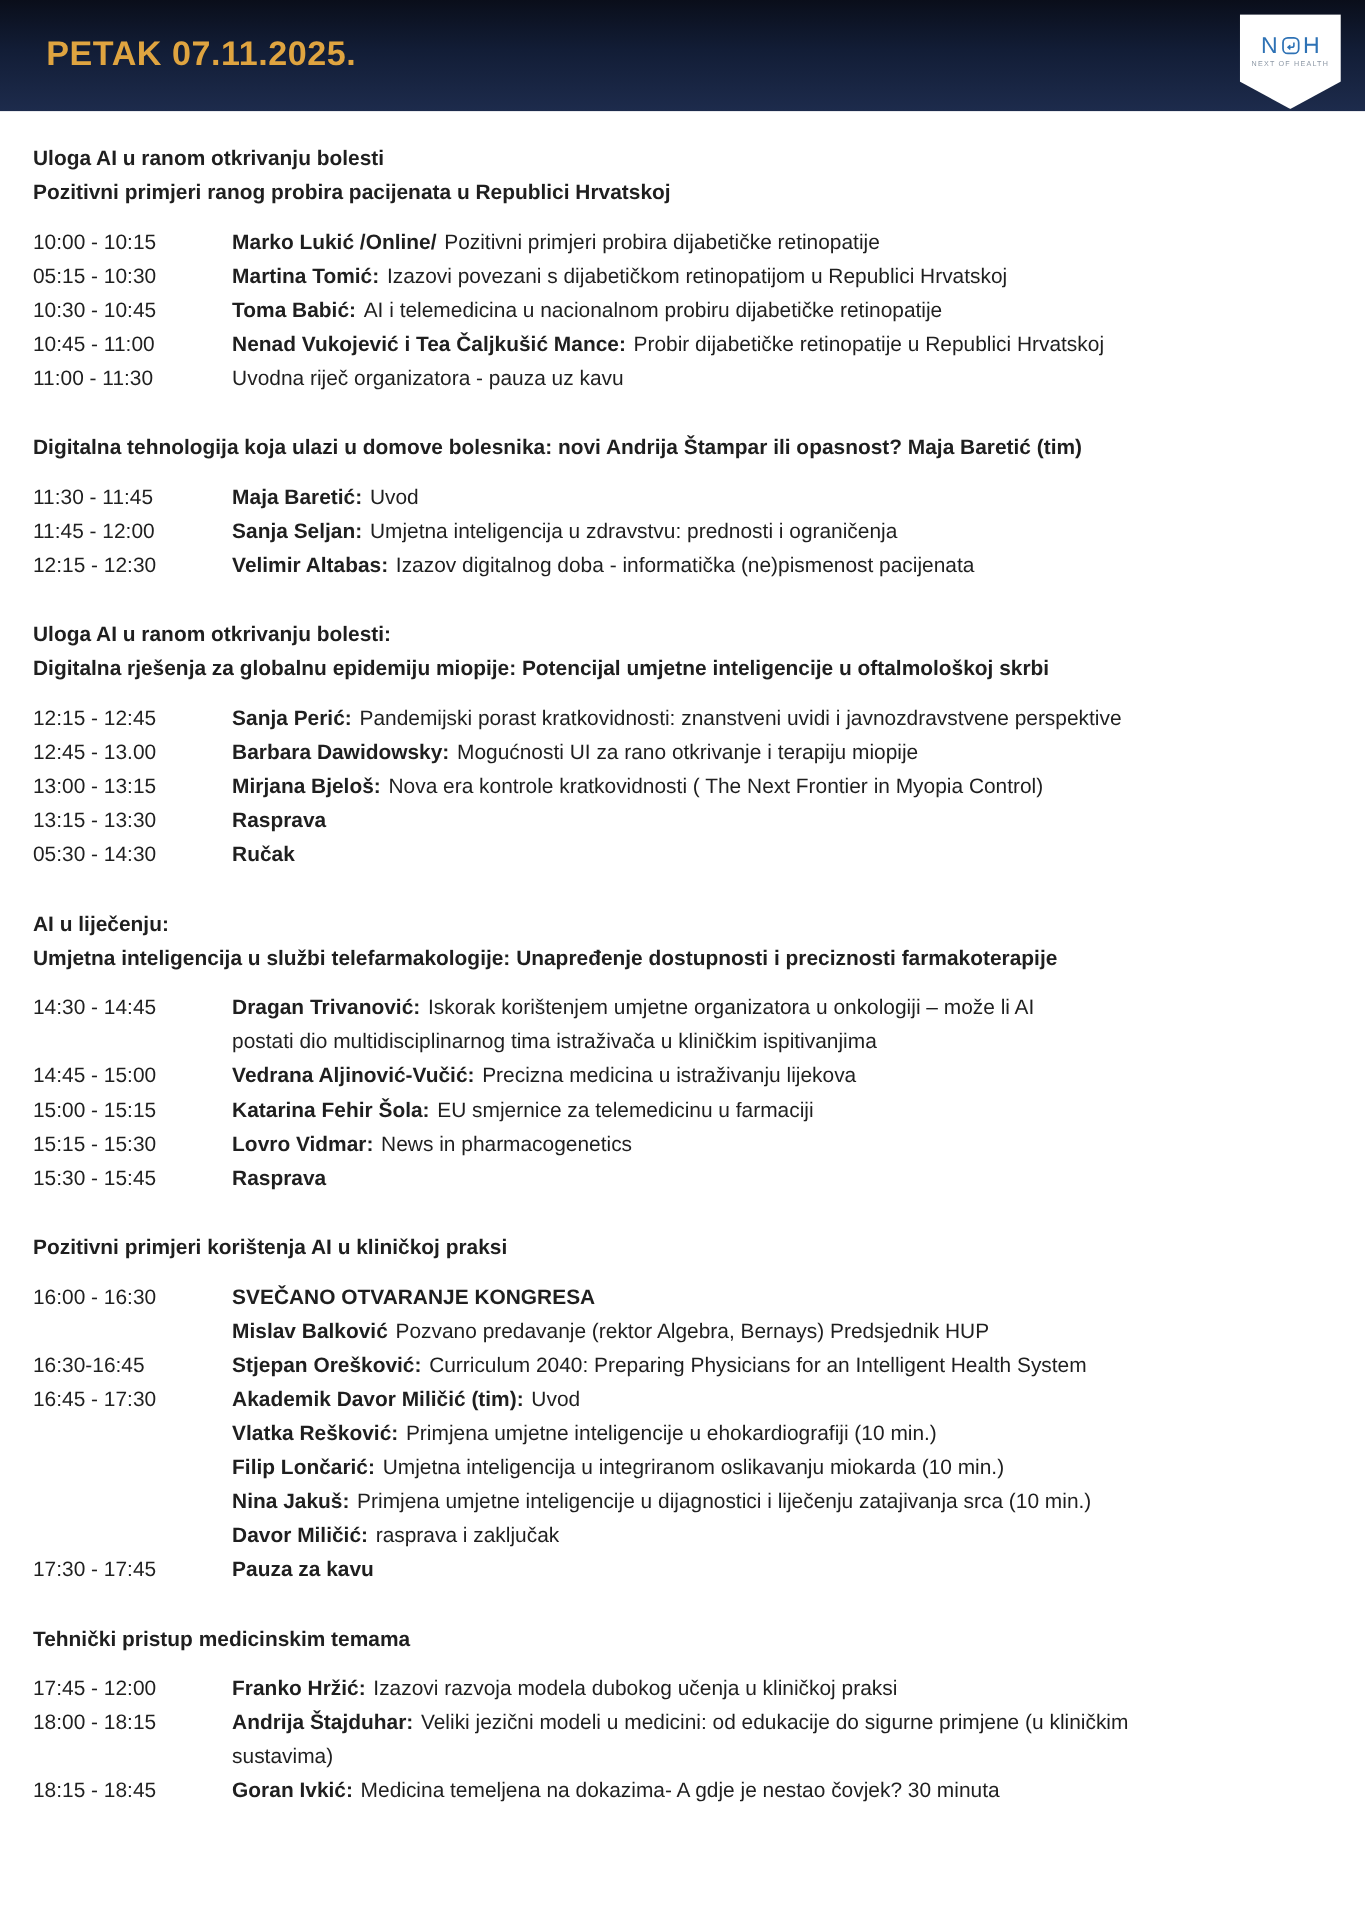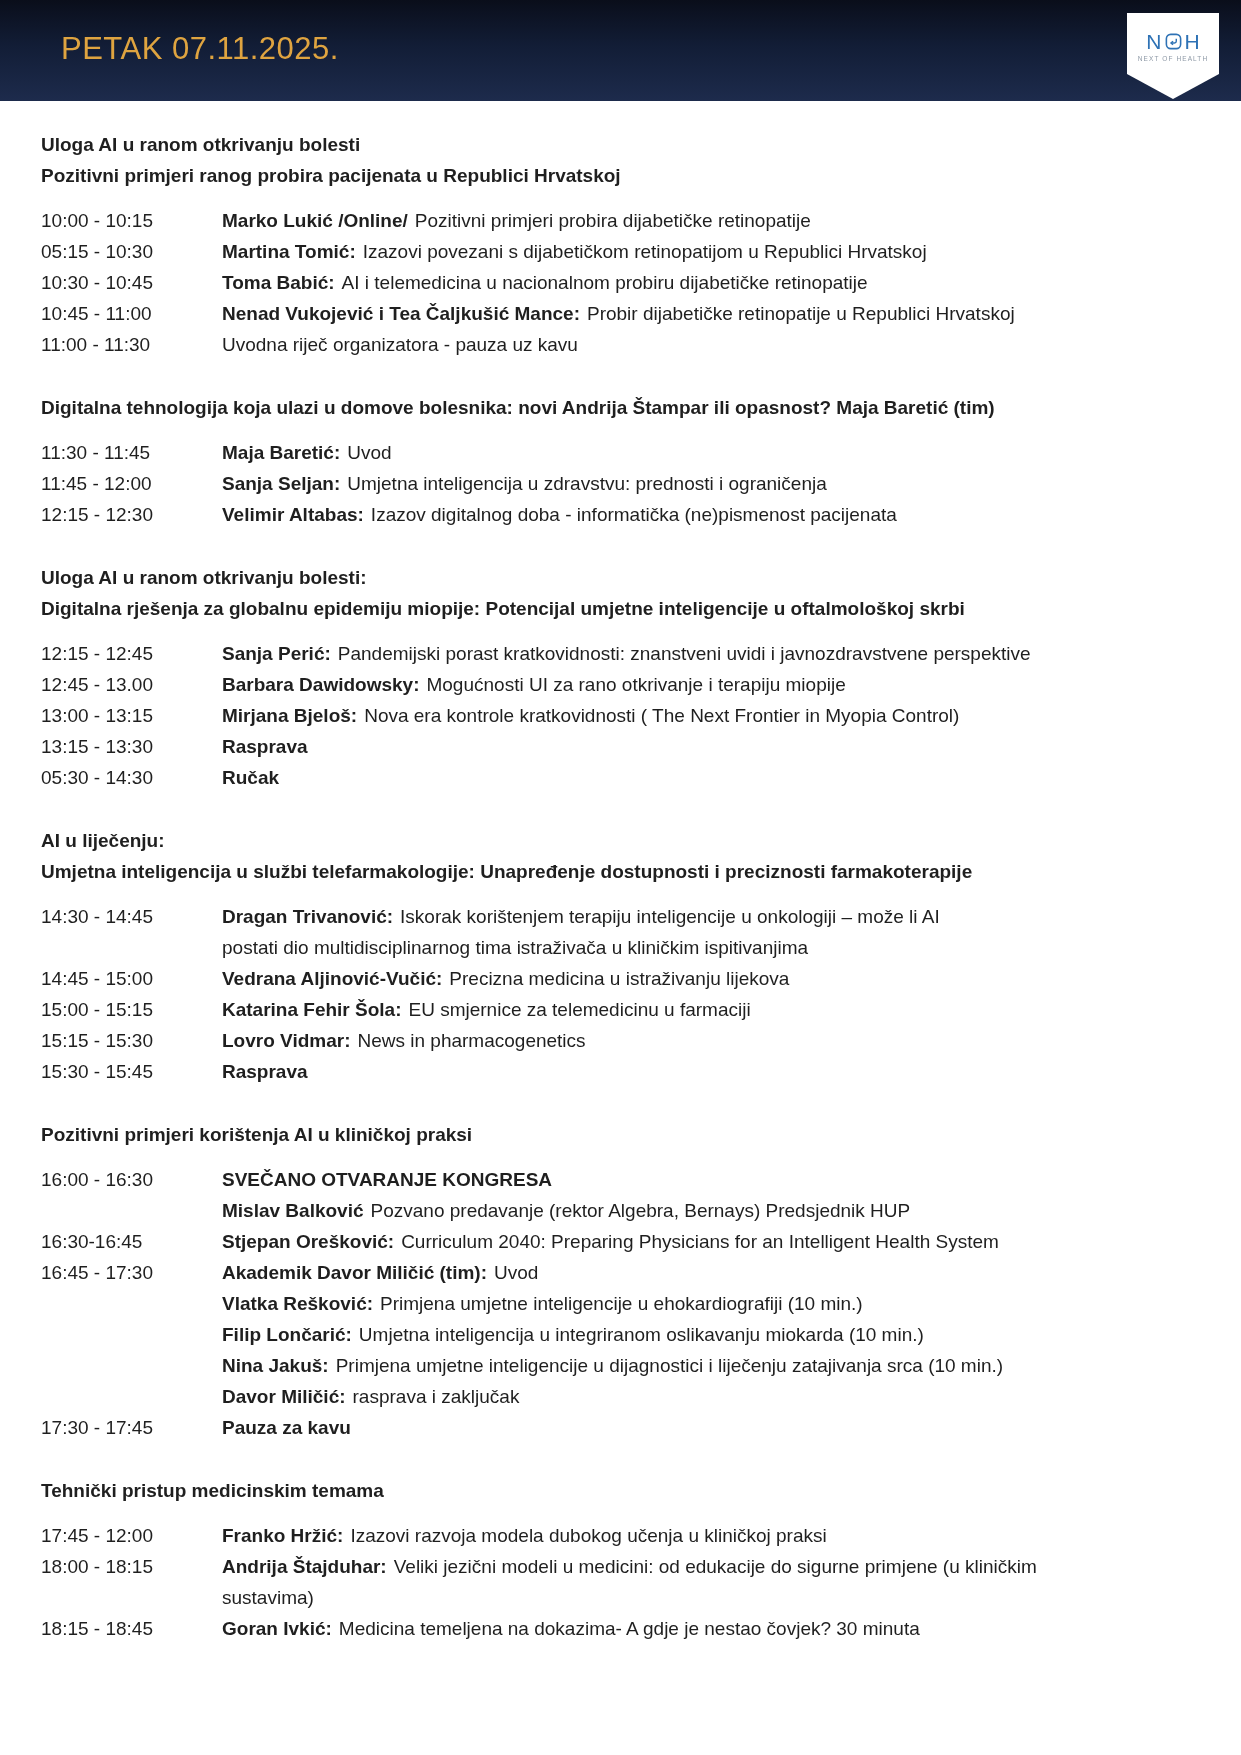--- a/index.html
+++ b/index.html
@@ -11,25 +11,25 @@
     overflow:hidden;
   }
   
   .topbar{
     position:relative;
     height:101px;
     background:linear-gradient(180deg,#0a0e1a 0%,#0c1222 12%,#121d36 45%,#1d2b4c 100%);
   }
   .topbar-title{
     position:absolute;
-    left:61px;top:31px;
+    left:42px;top:31px;
     font-size:31px;
     letter-spacing:.5px;
     color:#DFA440;
-    font-weight:400;
+    font-weight:700;
     white-space:nowrap;
   }
   .pennant{
     position:absolute;
     top:13px;right:22px;
     width:92px;height:86px;
     background:#ffffff;
     clip-path:polygon(0 0,100% 0,100% 71%,50% 100%,0 71%);
     display:flex;flex-direction:column;align-items:center;
   }
@@ -43,21 +43,21 @@
     margin-top:3px;
     font-size:6.5px;
     letter-spacing:1.1px;
     color:#8e99a6;
     white-space:nowrap;
   }
   
   .main{
     padding:28px 20px 0 30px;
   }
-  .section{margin-top:32px;margin-left:11px;}
+  .section{margin-top:32px;}
   .section:first-child{margin-top:0;}
   .heading{
     font-weight:700;
     font-size:19px;
     line-height:31px;
     margin:0;
   }
   .rows{margin-top:14px;}
   .row{
     display:flex;
@@ -169,21 +169,21 @@
       </div>
     </div>
   </section>
 
   <section class="section">
     <p class="heading">AI u liječenju:</p>
     <p class="heading">Umjetna inteligencija u službi telefarmakologije: Unapređenje dostupnosti i preciznosti farmakoterapije</p>
     <div class="rows">
       <div class="row">
         <div class="time">14:30 - 14:45</div>
-        <div class="content"><span class="speaker">Dragan Trivanović:</span><span class="title">Iskorak korištenjem terapiju inteligencije u onkologiji – može li AI
+        <div class="content"><span class="speaker">Dragan Trivanović:</span><span class="title">Iskorak korištenjem umjetne organizatora u onkologiji – može li AI
 postati dio multidisciplinarnog tima istraživača u kliničkim ispitivanjima</span></div>
       </div>
       <div class="row">
         <div class="time">14:45 - 15:00</div>
         <div class="content"><span class="speaker">Vedrana Aljinović-Vučić:</span><span class="title">Precizna medicina u istraživanju lijekova</span></div>
       </div>
       <div class="row">
         <div class="time">15:00 - 15:15</div>
         <div class="content"><span class="speaker">Katarina Fehir Šola:</span><span class="title">EU smjernice za telemedicinu u farmaciji</span></div>
       </div>

